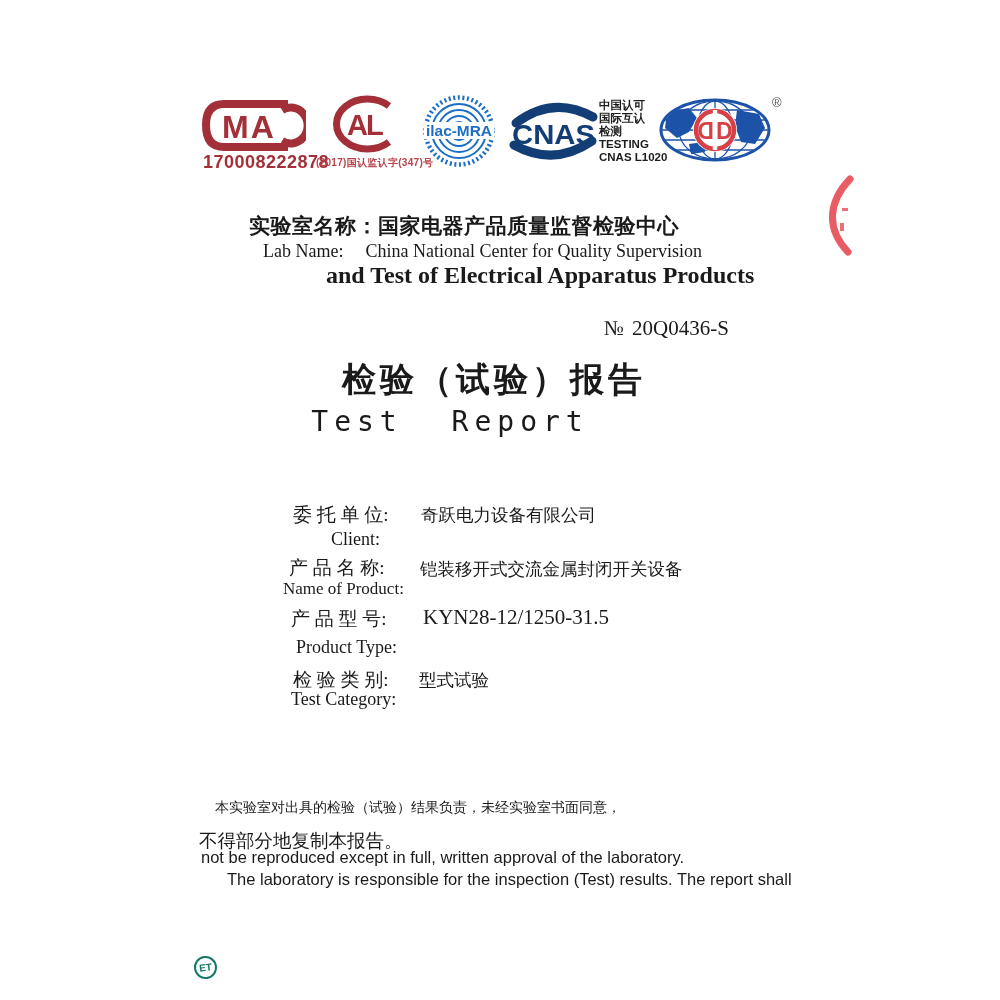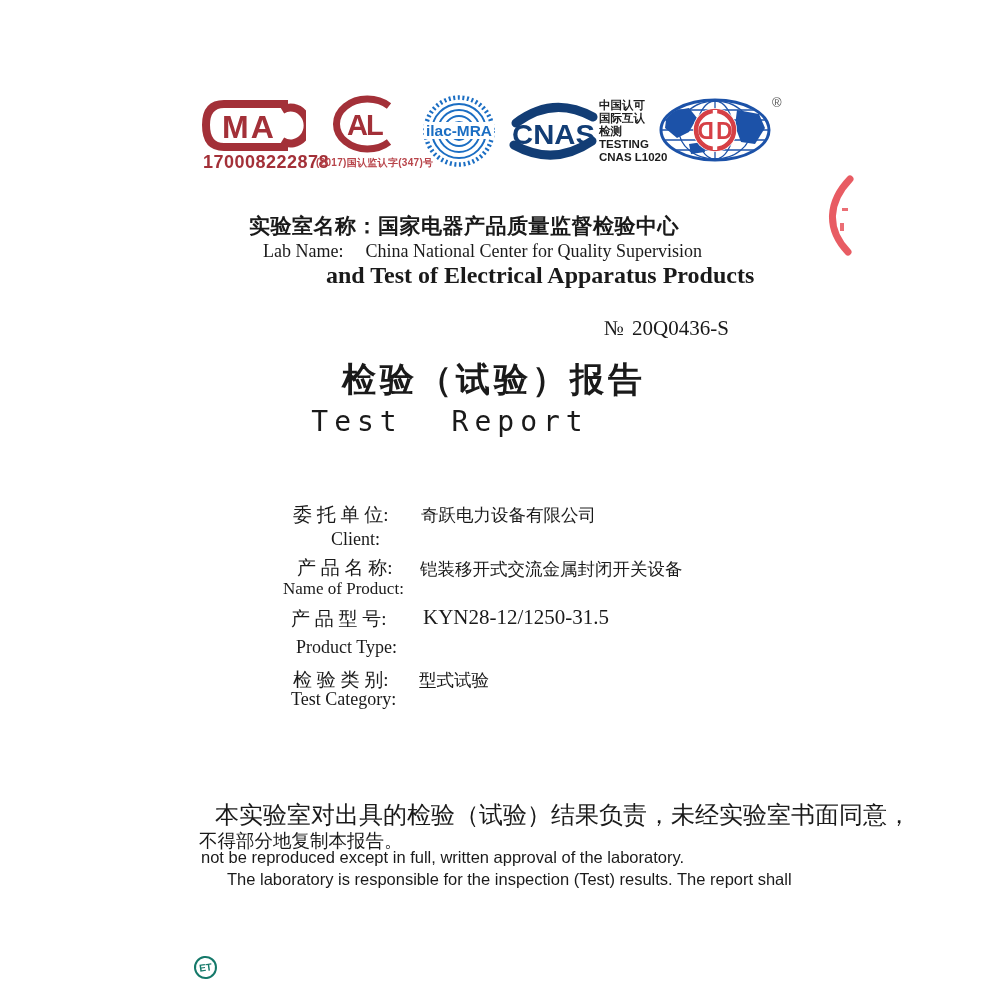--- a/index.html
+++ b/index.html
@@ -43,29 +43,29 @@
   #title-en  { left:0; top:405px; width:900px; text-align:center;
                font-family:"DejaVu Sans Mono","Liberation Mono",monospace;
                font-size:28px; letter-spacing:6px; word-spacing:26px; }
 
   
   .cn-label { font-size:19px; }
   .cn-value { font-size:17.5px; }
   .en-sub   { font-size:18px; }
   #f1-label { left:293px; top:502px; }  #f1-value { left:421px; top:503px; }
   #f1-sub   { left:331px; top:529px; }
-  #f2-label { left:289px; top:555px;margin-left:8px; }  #f2-value { left:420px; top:557px; }
+  #f2-label { left:289px; top:555px; }  #f2-value { left:420px; top:557px; }
   #f2-sub   { left:283px; top:579px; font-size:17px; }
   #f3-label { left:291px; top:606px; }  #f3-value { left:423px; top:605px; font-size:21px; }
   #f3-sub   { left:296px; top:637px; }
   #f4-label { left:293px; top:667px; }  #f4-value { left:419px; top:668px; }
   #f4-sub   { left:291px; top:689px; }
 
   
-  #st-cn1 { left:215px; top:799px; font-size:24px; }
+  #st-cn1 { left:215px; top:799px; font-size:14px; }
   #st-cn2 { left:199px; top:828px; font-size:18.5px; }
   #st-en1 { left:227px; top:870px; font-size:16.5px; font-family:"Liberation Sans",sans-serif; }
   #st-en2 { left:201px; top:848px; font-size:16.5px; font-family:"Liberation Sans",sans-serif; }
 
   
   #et-stamp { left:194px; top:956px; width:23px; height:23px; border:2px solid #15796A;
               border-radius:50%; display:flex; align-items:center; justify-content:center;
               font-family:"Liberation Sans",sans-serif; font-weight:bold; font-size:10px;
               color:#15796A; transform:rotate(-8deg); }
 </style>

